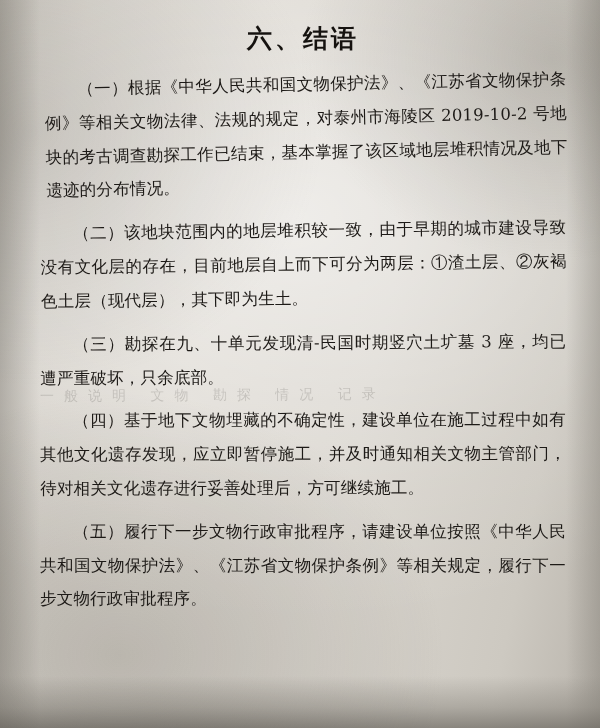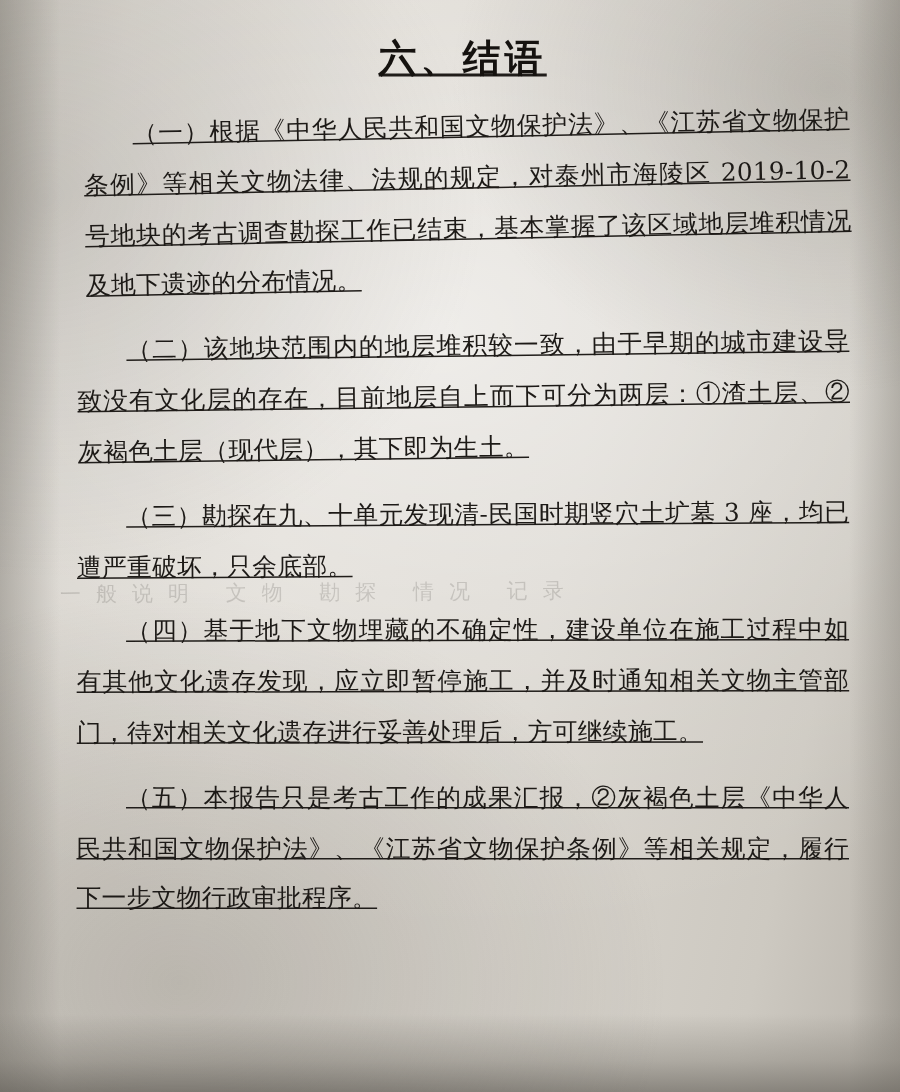--- a/index.html
+++ b/index.html
@@ -56,23 +56,22 @@
     position: absolute;
     right: 0; top: 0; bottom: 0;
     width: 34px;
     background: linear-gradient(to left, rgba(125,121,113,0.40), rgba(125,121,113,0.0));
     pointer-events: none;
   }
 
   .content {
     position: relative;
     z-index: 2;
-    padding: 14px 34px 0 51px;
+    padding: 14px 34px 0 40px;
     color: #201d1a;
-    text-decoration: underline;
   }
 
   .doc-title {
     text-align: center;
     font-size: 25px;
     font-weight: 700;
     letter-spacing: 3px;
     margin: 8px 0 18px 0;
     color: #15120f;
     font-family: "DejaVu Serif", "Liberation Serif", serif;
@@ -147,19 +146,19 @@
 
     <div class="block blk-3 skew-c">
       <p class="para">（三）勘探在九、十单元发现清-民国时期竖穴土圹墓 3 座，均已遭严重破坏，只余底部。</p>
     </div>
 
     <div class="block blk-4 skew-d">
       <p class="para">（四）基于地下文物埋藏的不确定性，建设单位在施工过程中如有其他文化遗存发现，应立即暂停施工，并及时通知相关文物主管部门，待对相关文化遗存进行妥善处理后，方可继续施工。</p>
     </div>
 
     <div class="block blk-5 skew-e">
-      <p class="para">（五）本报告只是考古工作的成果汇报，②灰褐色土层《中华人民共和国文物保护法》、《江苏省文物保护条例》等相关规定，履行下一步文物行政审批程序。</p>
+      <p class="para">（五）履行下一步文物行政审批程序，请建设单位按照《中华人民共和国文物保护法》、《江苏省文物保护条例》等相关规定，履行下一步文物行政审批程序。</p>
     </div>
 
   </div>
 
   <div class="bottom-shade"></div>
 </div>
 
 </body></html>

